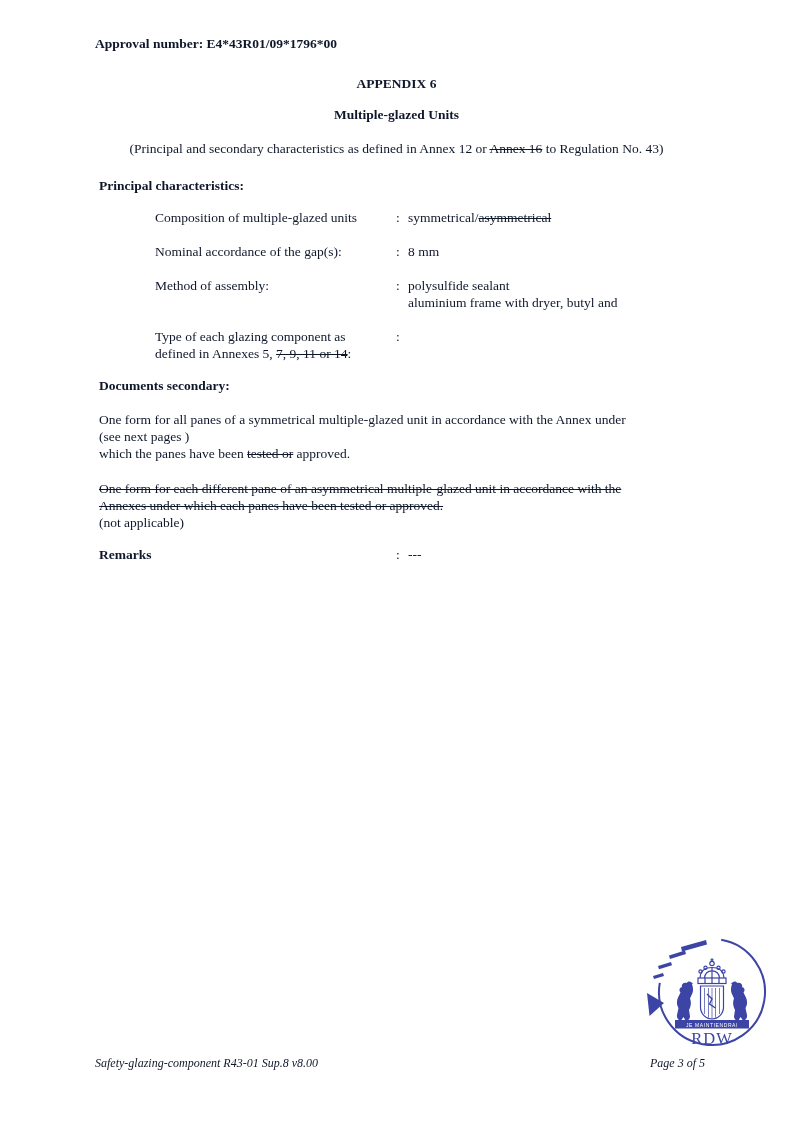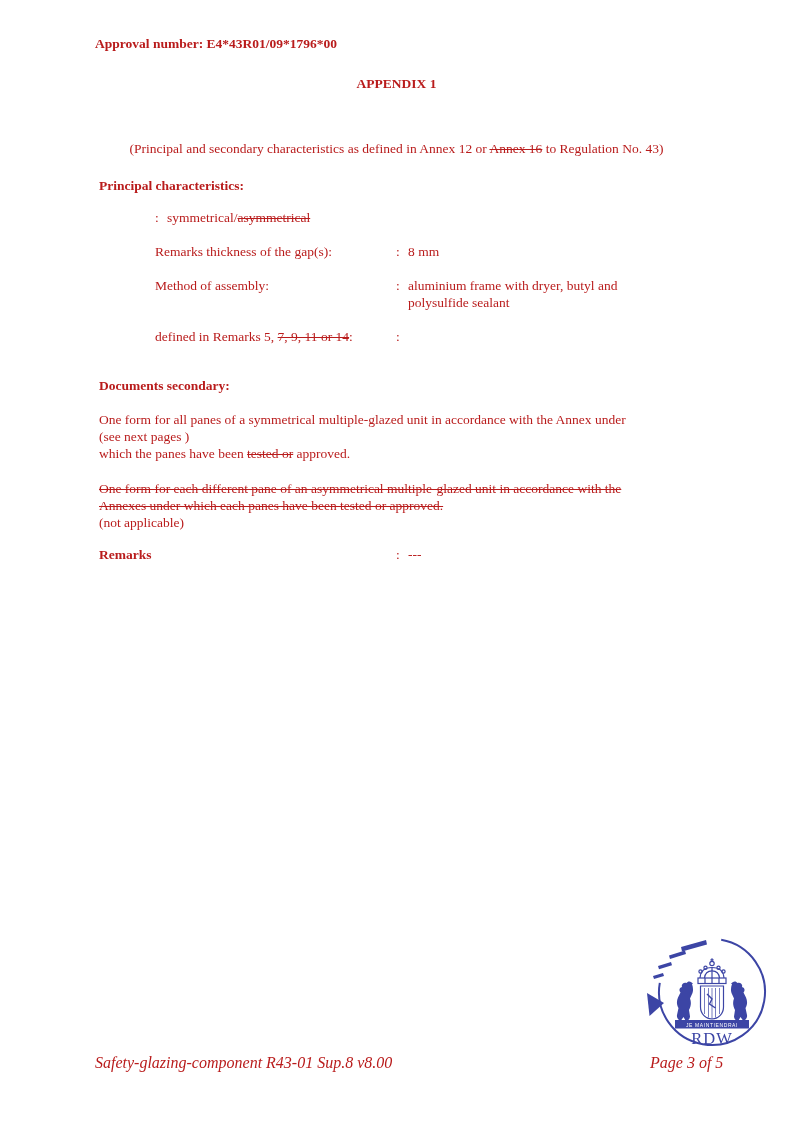--- a/index.html
+++ b/index.html
@@ -1,80 +1,85 @@
 <!DOCTYPE html>
 <html><head>
 <meta charset="utf-8">
 <style>
   html,body{margin:0;padding:0;background:#ffffff;}
   .page{
     position:relative;width:793px;height:1122px;background:#ffffff;
     font-family:"Liberation Serif","DejaVu Serif",serif;
-    font-size:13.5px;line-height:17px;color:#b91c1c;overflow:hidden;
+    font-size:13.5px;line-height:17px;color:#0f172a;overflow:hidden;
   }
   .abs{position:absolute;}
   .b{font-weight:bold;}
   .center{left:0;width:100%;text-align:center;}
   .strike{text-decoration:line-through;text-decoration-thickness:1px;}
   .chars-table{position:absolute;left:155px;top:209px;}
   .row{display:flex;align-items:flex-start;margin-bottom:17px;}
   .row .label{width:241px;}
   .row .colon{width:12px;}
   .row .value{width:300px;}
   .remarks-row{position:absolute;left:99px;top:546px;display:flex;}
   .remarks-row .label{width:297px;}
   .remarks-row .colon{width:12px;}
   .para{position:absolute;left:99px;width:620px;}
-  .footer-text{font-style:italic;font-size:16px;line-height:14px;}
+  .footer-text{font-style:italic;font-size:12px;line-height:14px;}
 </style>
 </head>
 <body>
 
 <div class="page">
 
   <div class="abs b" style="left:95px;top:35px;">Approval number: E4*43R01/09*1796*00</div>
 
-  <div class="abs center b" style="top:75px;">APPENDIX 1</div>
+  <div class="abs center b" style="top:75px;">APPENDIX 6</div>
 
+  <div class="abs center b" style="top:106px;">Multiple-glazed Units</div>
 
   <div class="abs center" style="top:140px;">
       <div><span>(Principal and secondary characteristics as defined in Annex 12 or </span><span class="strike">Annex 16</span><span> to Regulation No. 43)</span></div>
     </div>
 
   <div class="abs b" style="left:99px;top:177px;">Principal characteristics:</div>
 
   <div class="chars-table">
     <div class="row">
+      <div class="label">
+          <div><span>Composition of multiple-glazed units</span></div>
+        </div>
       <div class="colon">:</div>
       <div class="value">
           <div><span>symmetrical/</span><span class="strike">asymmetrical</span></div>
         </div>
     </div>
     <div class="row">
       <div class="label">
-          <div><span>Remarks thickness of the gap(s):</span></div>
+          <div><span>Nominal accordance of the gap(s):</span></div>
         </div>
       <div class="colon">:</div>
       <div class="value">
           <div><span>8 mm</span></div>
         </div>
     </div>
     <div class="row">
       <div class="label">
           <div><span>Method of assembly:</span></div>
         </div>
       <div class="colon">:</div>
       <div class="value">
+          <div><span>polysulfide sealant</span></div>
           <div><span>aluminium frame with dryer, butyl and</span></div>
-          <div><span>polysulfide sealant</span></div>
         </div>
     </div>
     <div class="row">
       <div class="label">
-          <div><span>defined in Remarks 5, </span><span class="strike">7, 9, 11 or 14</span><span>:</span></div>
+          <div><span>Type of each glazing component as</span></div>
+          <div><span>defined in Annexes 5, </span><span class="strike">7, 9, 11 or 14</span><span>:</span></div>
         </div>
       <div class="colon">:</div>
     </div>
   </div>
 
   <div class="abs b" style="left:99px;top:377px;">Documents secondary:</div>
 
   <div class="para" style="top:411px;">
       <div><span>One form for all panes of a symmetrical multiple-glazed unit in accordance with the Annex under</span></div>
       <div><span>(see next pages )</span></div>

